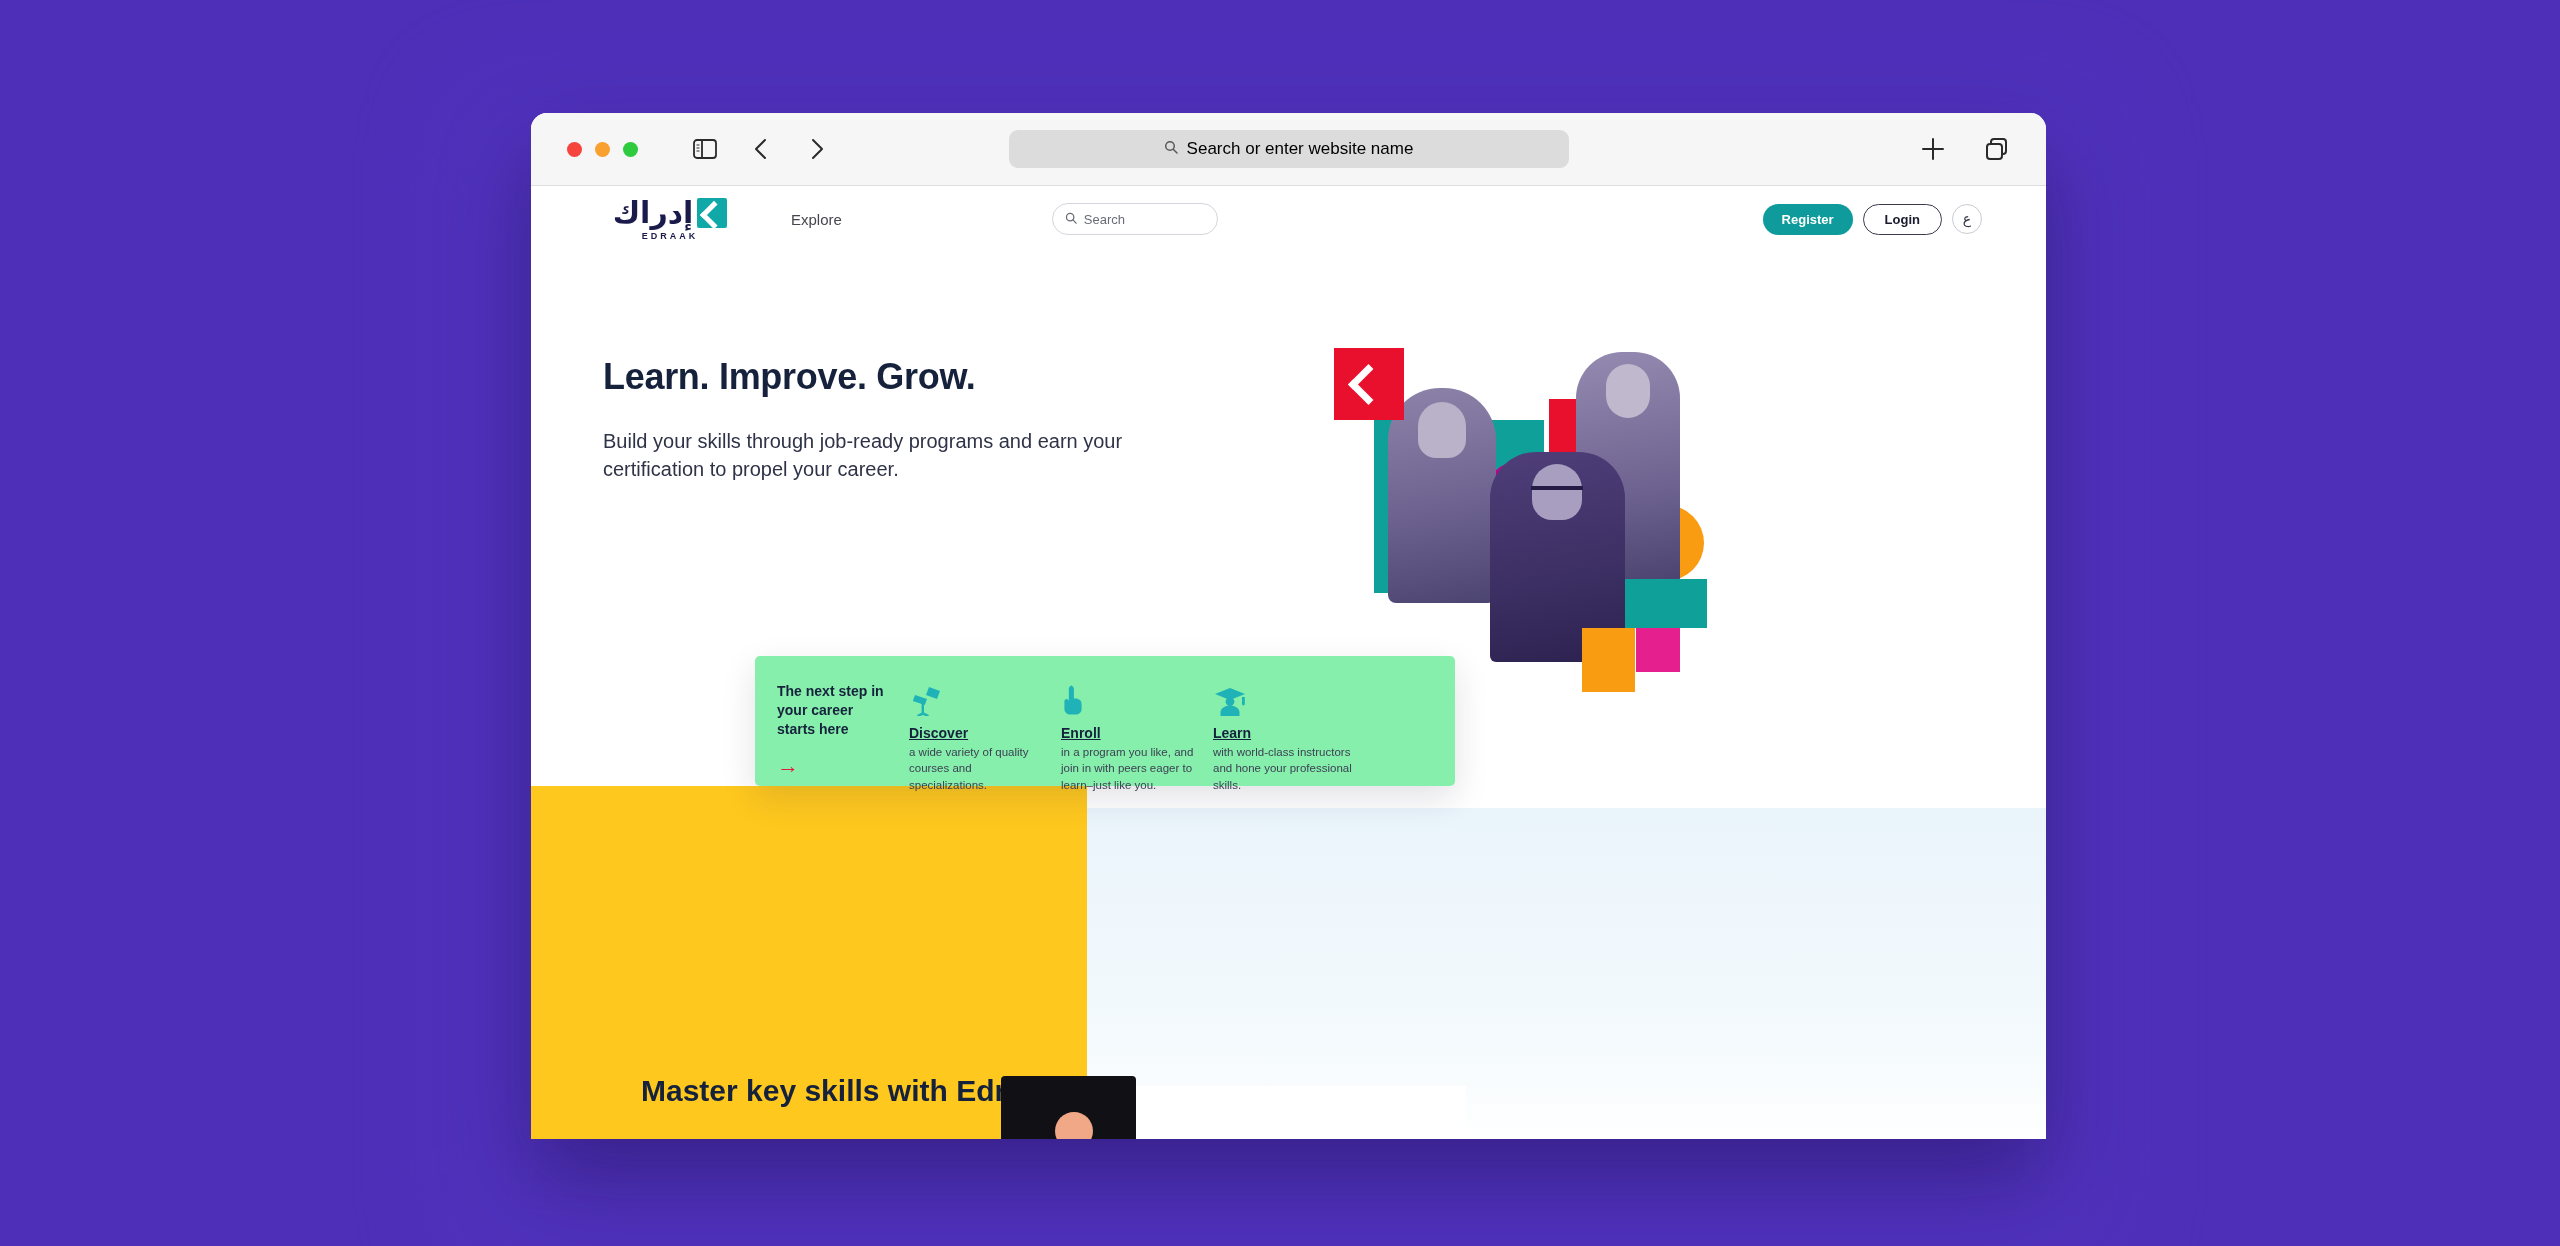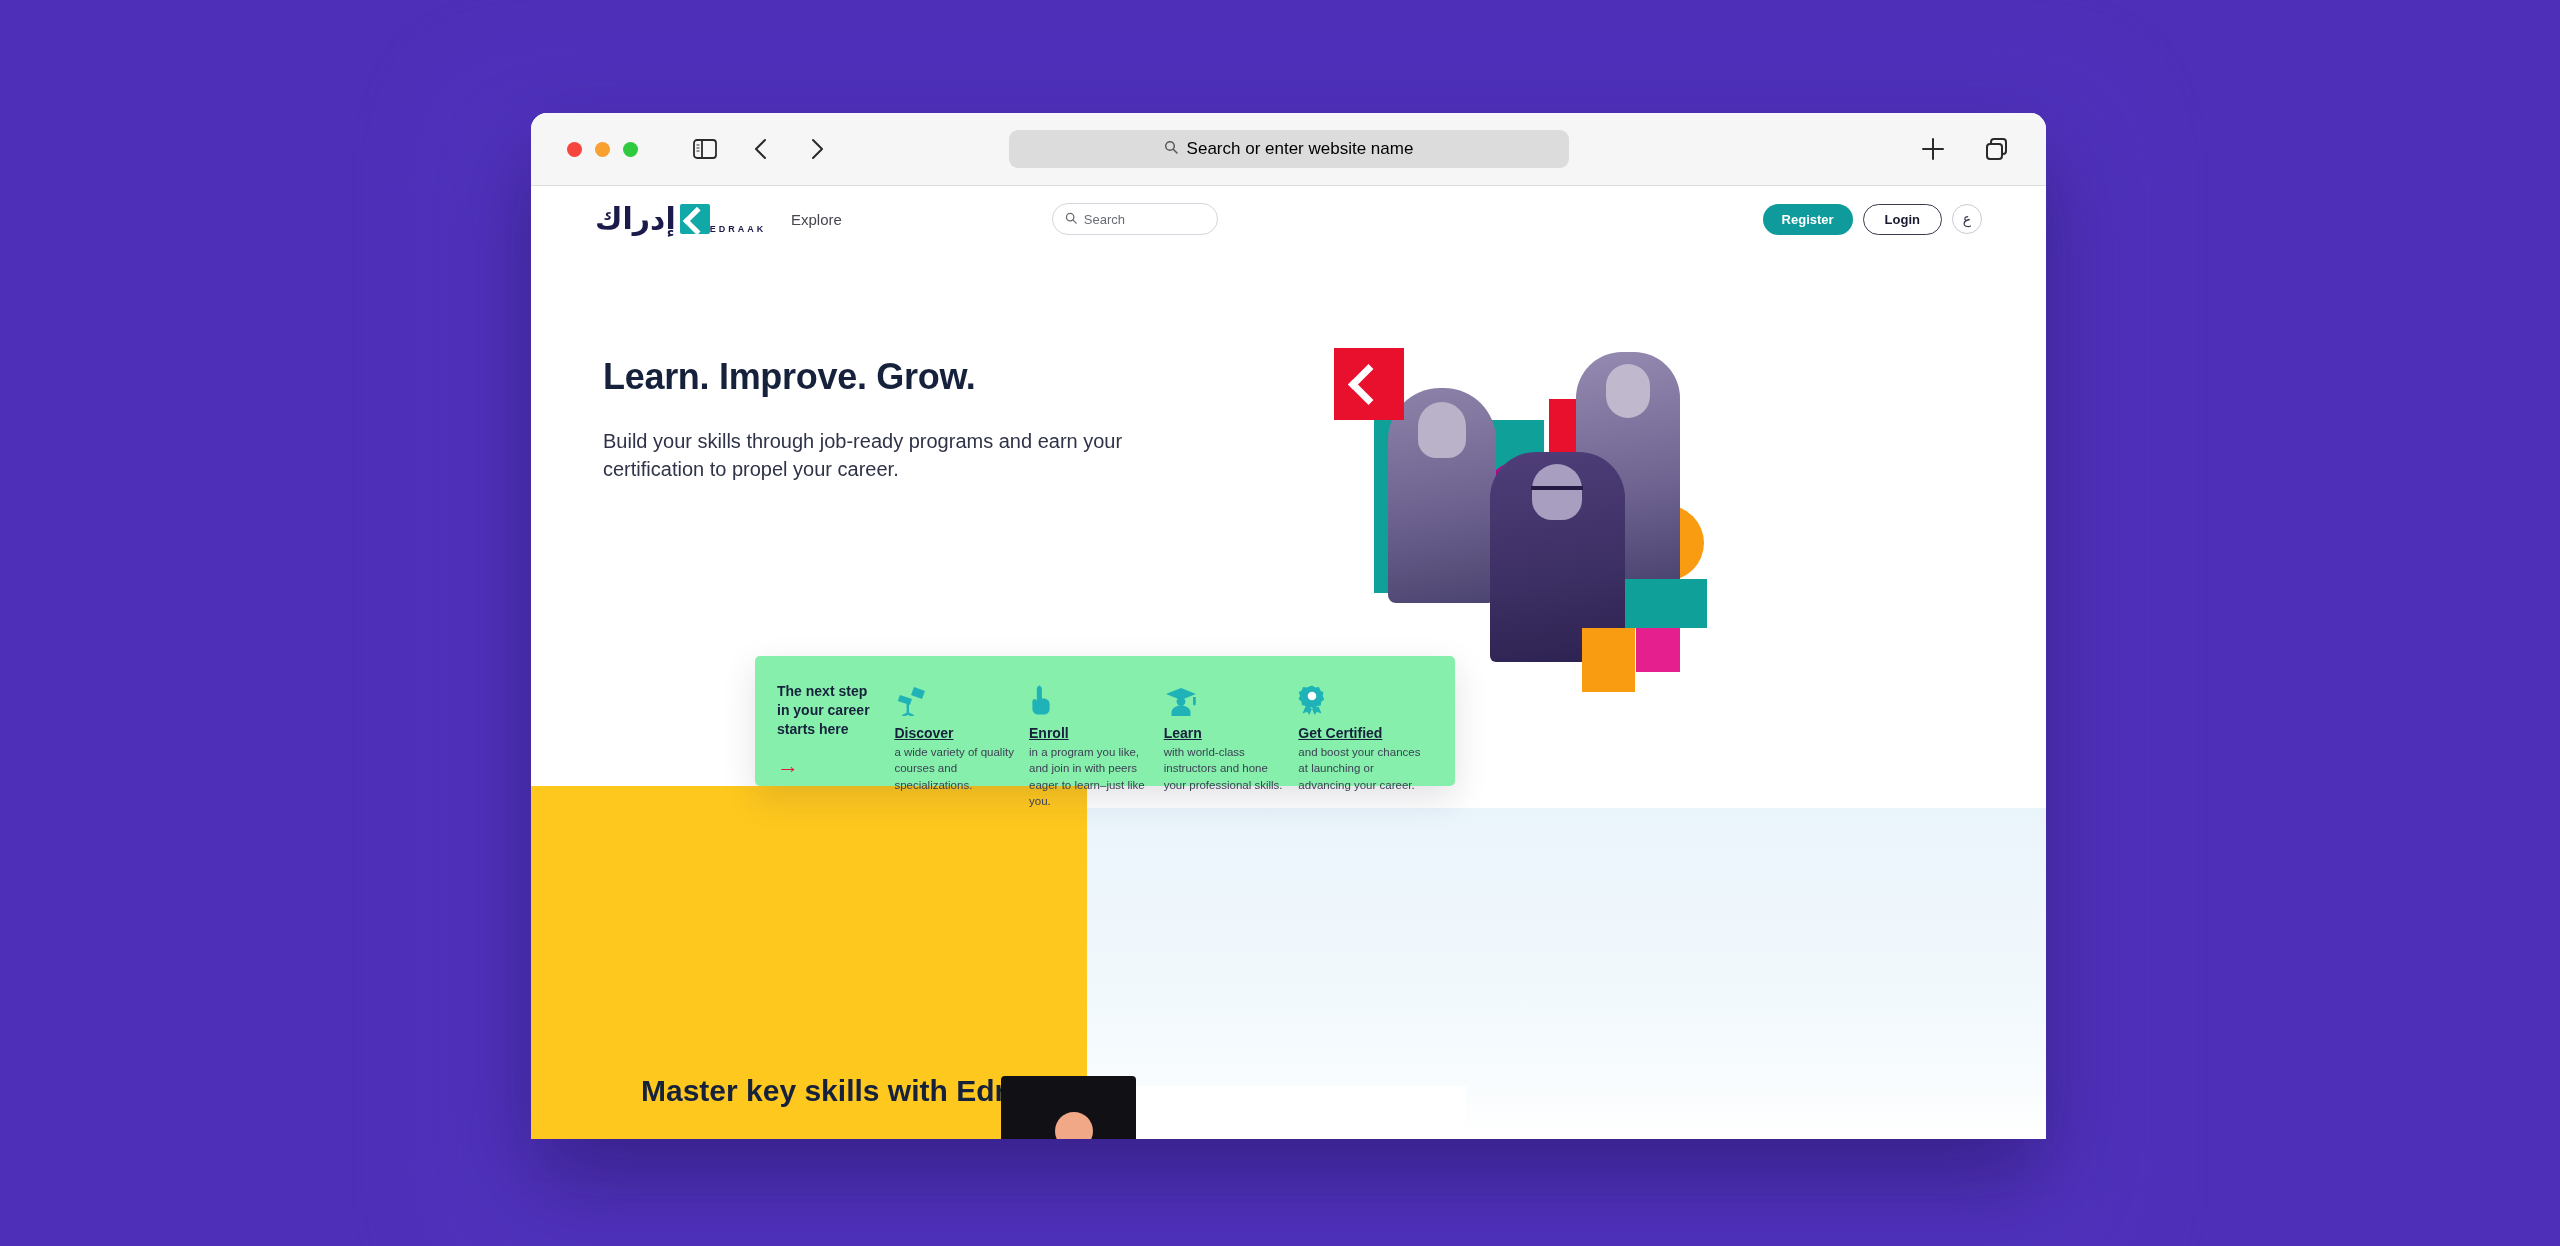--- a/index.html
+++ b/index.html
@@ -43,21 +43,21 @@
   #addressbar .ph{font-size:17px;color:#000000;}
   .chrome-right{margin-left:auto;display:flex;align-items:center;gap:34px;padding-right:10px;}
 
   
   #site{position:relative;height:954px;background:#ffffff;overflow:hidden;}
 
   #siteheader{
     height:66px;display:flex;align-items:center;padding:0 64px;gap:0;
     position:relative;z-index:6;background:#fff;
   }
-  .logo-wrap{display:flex;align-items:flex-end;width:150px;}
+  .logo-wrap{display:flex;flex-direction:column;align-items:center;width:150px;}
   .logo-row{display:flex;align-items:center;gap:4px;}
   .logo-ar{font-size:30px;font-weight:700;color:#1a1b4b;line-height:1;
            font-family:"DejaVu Sans", sans-serif;direction:rtl;}
   .logo-mark{width:30px;height:30px;background:#11a8a8;position:relative;border-radius:2px;}
   .logo-mark:after{
     content:"";position:absolute;left:7px;top:7px;width:15px;height:15px;
     border-left:5px solid #fff;border-top:5px solid #fff;transform:rotate(-45deg);
   }
   .logo-sub{font-size:9px;letter-spacing:3px;color:#1a1b4b;font-weight:700;margin-top:3px;}
 
@@ -308,28 +308,16 @@
               <path d="M29 11v7a1.4 1.4 0 102.8 0v-7z"></path>
               <path d="M17 17L7.5 13.2V18c0 2.6 4.3 4.6 9.5 4.6S26.5 20.6 26.5 18v-4.8z" opacity=".0"></path>
               <path d="M17 19.5c-5.2 0-9.5 3-9.5 6.8V30h19v-3.7c0-3.8-4.3-6.8-9.5-6.8z"></path>
               <circle cx="17" cy="15.6" r="4.4"></circle>
             </svg>
         </div>
         <p class="fc-title">Learn</p>
         <p class="fc-text">with world-class instructors and hone your professional skills.</p>
       </div>
 
-      <div class="fc-item">
-        <div class="fc-icon">
-          <svg width="28" height="32" viewBox="0 0 28 32" fill="#1fb3b8">
-              <path d="M14 1.5l3.2 1.9 3.7-.4 1.5 3.4 3.1 2-.8 3.6 1.5 3.4-2.9 2.3-.5 3.7-3.7.7-2.5 2.8-3.3-1.6-3.4 1.5-2.4-2.9-3.7-.8-.4-3.7-2.9-2.4 1.6-3.3-1.4-3.5 3.2-1.9L5 3.1l3.7.3z"></path>
-              <circle cx="14" cy="12" r="4.3" fill="#fff"></circle>
-              <path d="M7.5 22.5l-3 7 4.6-1.7 2.3 3.2 2.6-6.3z"></path>
-              <path d="M20.5 22.5l3 7-4.6-1.7-2.3 3.2-2.6-6.3z"></path>
-            </svg>
-        </div>
-        <p class="fc-title">Get Certified</p>
-        <p class="fc-text">and boost your chances at launching or advancing your career.</p>
-      </div>
     </div>
 
   </div>
 </div>
 
 </body></html>

